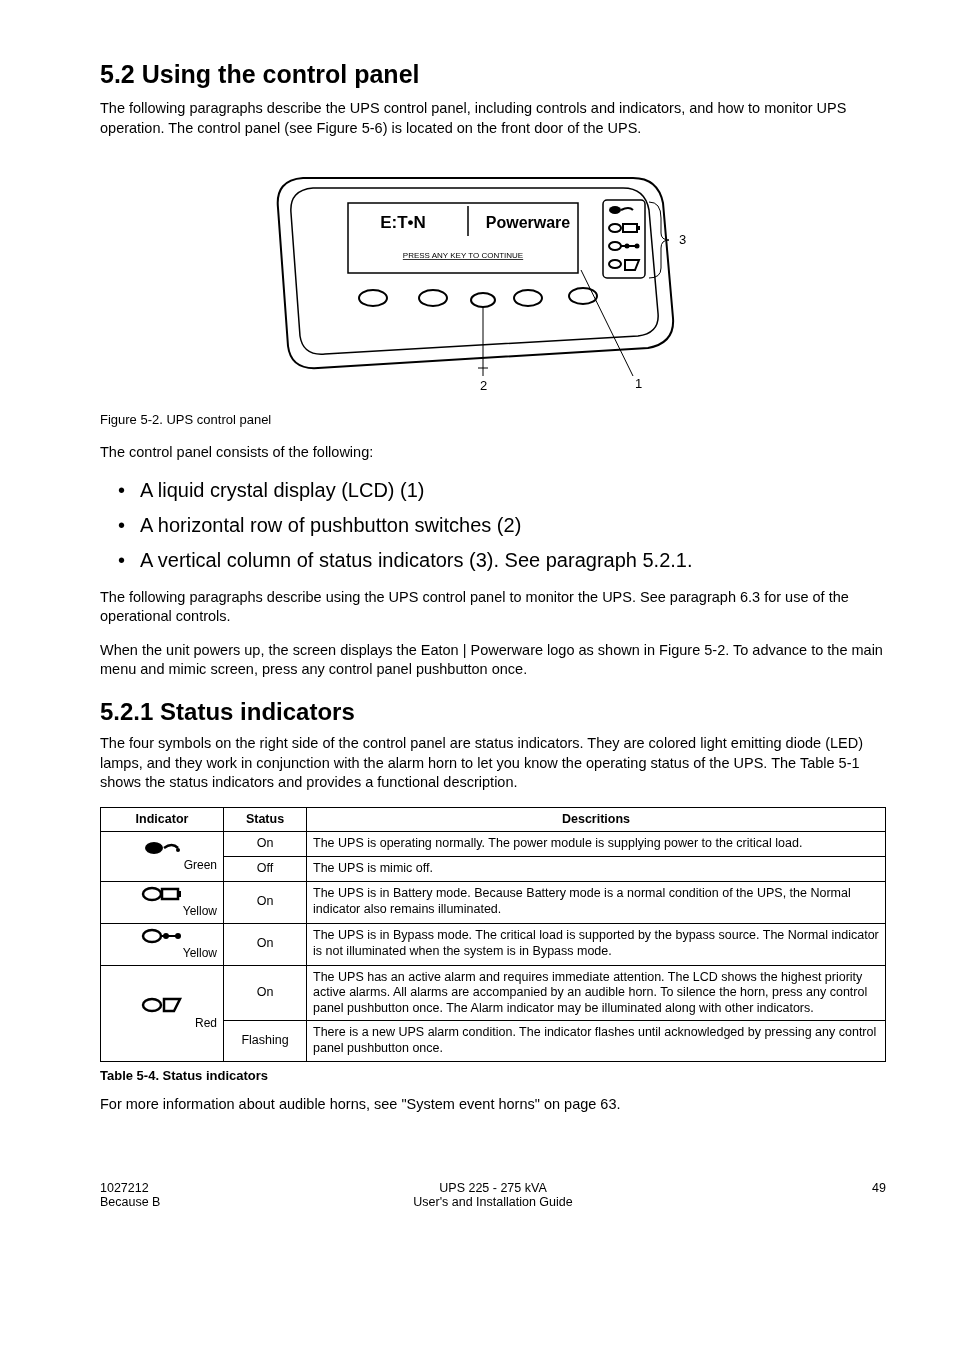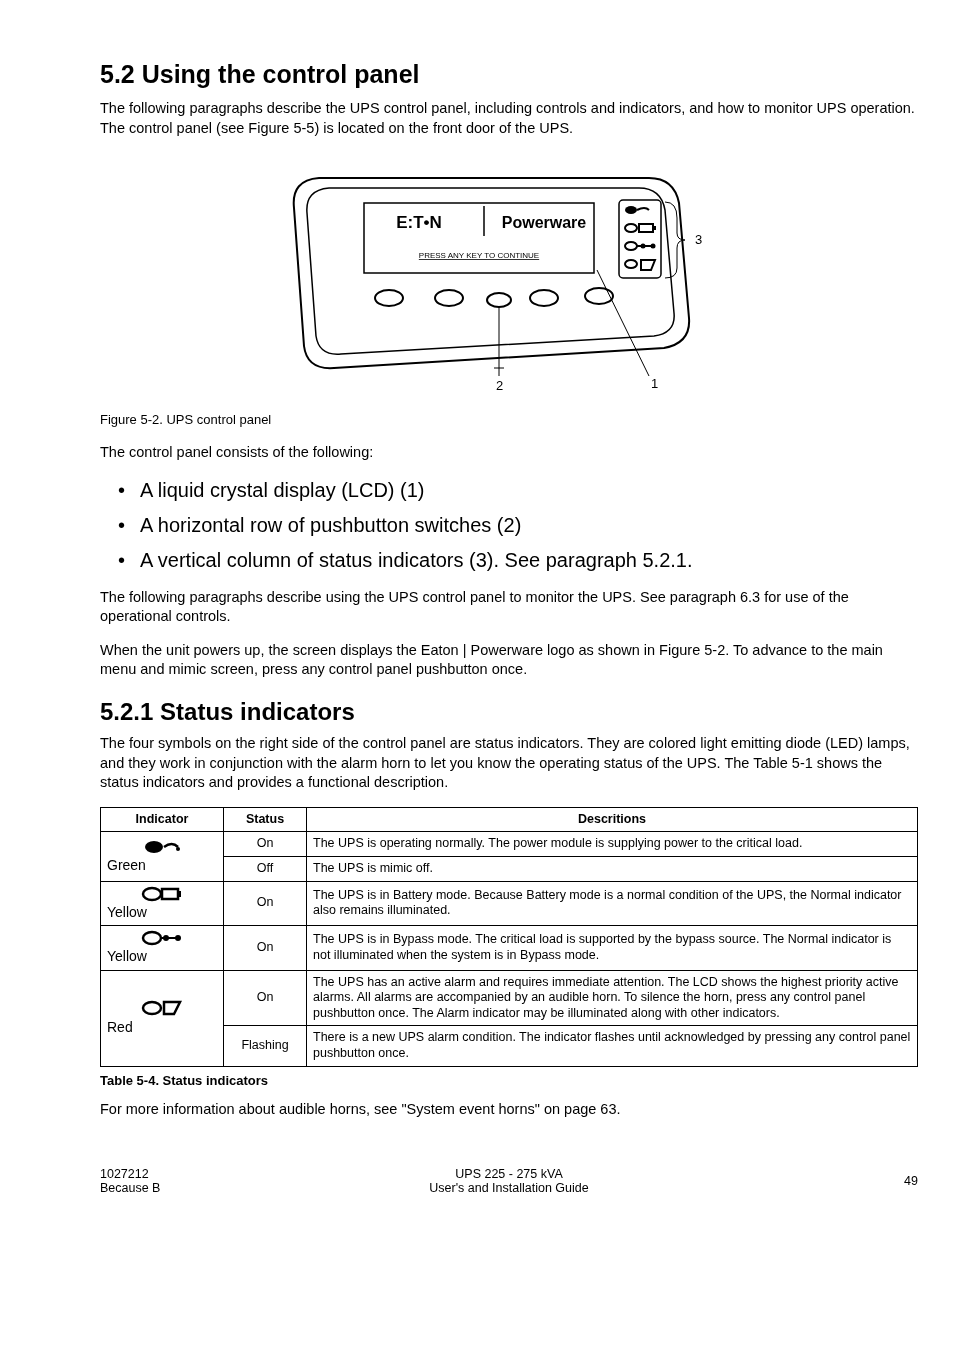--- a/index.html
+++ b/index.html
@@ -4,21 +4,21 @@
 <style>
   html, body {
     margin: 0;
     padding: 0;
     background: #fff;
     font-family: "Helvetica Neue", Helvetica, Arial, sans-serif;
     color: #000;
     width: 954px;
   }
   .page {
-    padding: 60px 36px 40px 100px;
+    padding: 60px 68px 40px 100px;
     box-sizing: border-box;
     width: 954px;
   }
   h1 {
     font-size: 25px;
     font-weight: bold;
     margin: 0 0 10px 0;
   }
   p {
     font-size: 14.5px;
@@ -87,55 +87,55 @@
   table.indicators td.status-col {
     width: 70px;
     text-align: center;
   }
   .ind-icon {
     display: block;
     margin: 0 auto 2px auto;
   }
   .ind-label {
     display: block;
-    text-align: left;
-    font-size: 14px;
+    text-align: right;
+    font-size: 12px;
   }
   .table-caption {
     font-size: 13px;
     font-weight: bold;
     margin: 6px 0 12px 0;
     font-family: Arial, Helvetica, sans-serif;
   }
   .footer {
     display: flex;
     justify-content: space-between;
-    align-items: center;
+    align-items: flex-start;
     font-size: 12.5px;
-    margin-top: 48px;
+    margin-top: 67px;
   }
   .footer .left, .footer .right {
     width: 120px;
   }
   .footer .center {
     text-align: center;
     flex: 1;
   }
   .footer .right {
     text-align: right;
   }
 </style>
 </head>
 <body>
 
 <div class="page">
 
   <h1>5.2 Using the control panel</h1>
 
-  <p>The following paragraphs describe the UPS control panel, including controls and indicators, and how to monitor UPS operation. The control panel (see Figure 5-5) is located on the front door of the UPS.</p>
+  <p>The following paragraphs describe the UPS control panel, including controls and indicators, and how to monitor UPS operation. The control panel (see Figure 5-6) is located on the front door of the UPS.</p>
 
   <div class="figure-wrap">
     <svg width="460" height="240" viewBox="0 0 460 240">
 
       <path d="M 40 20 L 370 20 Q 395 20 400 45 L 410 160 Q 412 185 385 190 L 55 210 Q 28 212 25 188 L 15 50 Q 12 22 40 20 Z" fill="none" stroke="#000" stroke-width="2"></path>
 
       <path d="M 50 30 L 360 30 Q 382 30 386 52 L 395 155 Q 397 175 375 178 L 62 196 Q 40 198 37 178 L 28 55 Q 26 32 50 30 Z" fill="none" stroke="#000" stroke-width="1.5"></path>
 
       <rect x="85" y="45" width="230" height="70" fill="none" stroke="#000" stroke-width="1.5"></rect>
       <line x1="205" y1="48" x2="205" y2="78" stroke="#000" stroke-width="1.5"></line>

